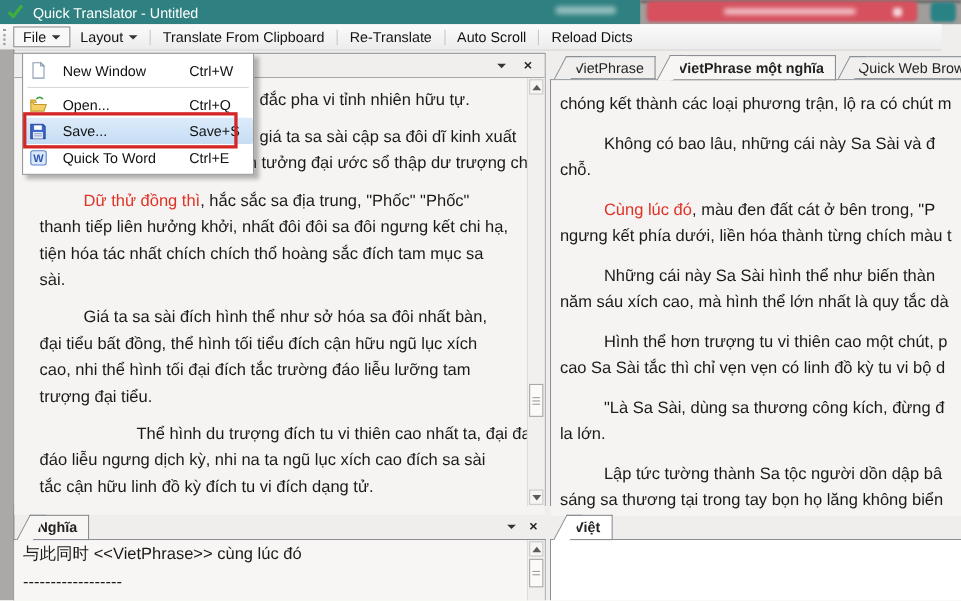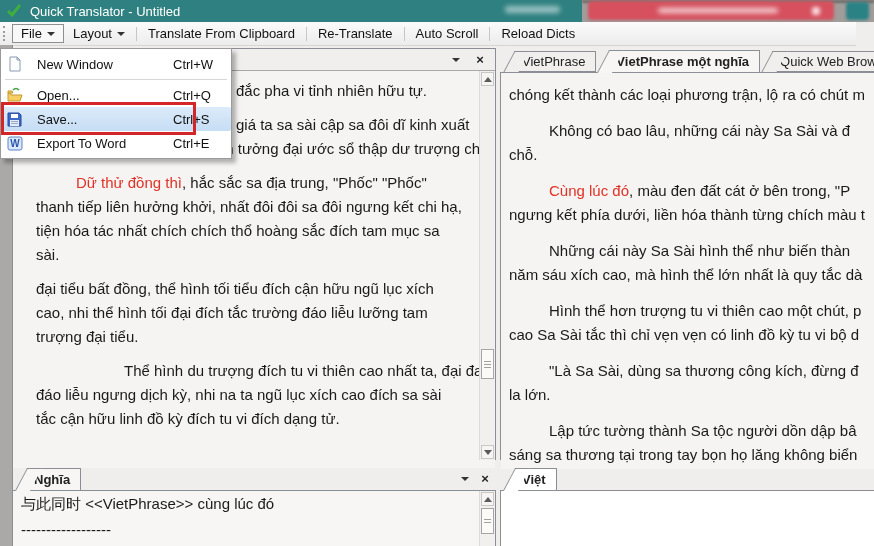--- a/index.html
+++ b/index.html
@@ -61,21 +61,21 @@
 
   
   .tabrow{position:absolute;display:flex;align-items:flex-end;height:22px;}
   .tab{position:relative;height:19px;line-height:19px;font-size:13px;color:#222;background:#f0efee;
     border:1px solid #8b8e93;border-left:none;padding:0 10px 0 6px;margin-left:14px;white-space:nowrap;}
   .tab::before{content:"";position:absolute;left:-7px;top:-1px;bottom:-1px;width:14px;background:inherit;
     border-left:1px solid #8b8e93;border-top:1px solid #8b8e93;transform:skewX(-28deg);}
   .tab.active{background:#f7f6f4;font-weight:bold;height:21px;line-height:21px;z-index:3;margin-bottom:-1px;}
 
   
-  .file-menu{position:absolute;left:0;top:48px;width:232px;background:#fff;border:1px solid #9a9a9a;
+  .file-menu{position:absolute;left:20px;top:48px;width:211px;background:#fff;border:1px solid #9a9a9a;
     box-shadow:4px 4px 4px rgba(0,0,0,.28);z-index:20;padding:3px 0;box-sizing:border-box;}
   .fm-item{height:24px;display:flex;align-items:center;padding:0 6px;font-size:13px;color:#111;}
   .fm-item .fm-icon{width:20px;display:flex;align-items:center;}
   .fm-item .fm-label{flex:1;margin-left:10px;}
   .fm-item .fm-short{width:52px;}
   .fm-item.selected{background:linear-gradient(#dcebfa,#c6ddf4);border-radius:2px;}
   .fm-sep{border-top:1px solid #d8d8d8;margin:3px 4px;}
   .annotation{position:absolute;left:0px;top:53px;width:189px;height:27px;border:3px solid #d42626;z-index:25;pointer-events:none;}
 </style>
 </head>
@@ -144,20 +144,21 @@
         <div class="tl" style="line-height: 24px; padding-left: 208px;">đắc pha vi tỉnh nhiên hữu tự.</div>
         <div class="tl" style="height: 10px;"></div>
         <div class="tl" style="line-height: 24px; padding-left: 208px;">giá ta sa sài cập sa đôi dĩ kinh xuất</div>
         <div class="tl" style="line-height: 24px; padding-left: 88px;">hiện tại liêu thanh tưởng đại ước sổ thập dư trượng chi xử.</div>
         <div class="tl" style="height: 10px;"></div>
         <div class="tl" style="line-height: 24px; padding-left: 48px;"><span class="red">Dữ thử đồng thì</span>, hắc sắc sa địa trung, "Phốc" "Phốc"</div>
         <div class="tl" style="line-height: 24px;">thanh tiếp liên hưởng khởi, nhất đôi đôi sa đôi ngưng kết chi hạ,</div>
         <div class="tl" style="line-height: 24px;">tiện hóa tác nhất chích chích thổ hoàng sắc đích tam mục sa</div>
         <div class="tl" style="line-height: 24px;">sài.</div>
         <div class="tl" style="height: 10px;"></div>
+        <div class="tl" style="line-height: 24px; padding-left: 48px;">Giá ta sa sài đích hình thể như sở hóa sa đôi nhất bàn,</div>
         <div class="tl" style="line-height: 24px;">đại tiểu bất đồng, thể hình tối tiểu đích cận hữu ngũ lục xích</div>
         <div class="tl" style="line-height: 24px;">cao, nhi thể hình tối đại đích tắc trường đáo liễu lưỡng tam</div>
         <div class="tl" style="line-height: 24px;">trượng đại tiểu.</div>
         <div class="tl" style="height: 10px;"></div>
         <div class="tl" style="line-height: 24px; padding-left: 48px; margin-left: 48px;">Thể hình du trượng đích tu vi thiên cao nhất ta, đại đa</div>
         <div class="tl" style="line-height: 24px;">đáo liễu ngưng dịch kỳ, nhi na ta ngũ lục xích cao đích sa sài</div>
         <div class="tl" style="line-height: 24px;">tắc cận hữu linh đồ kỳ đích tu vi đích dạng tử.</div>
       </div>
     <div class="sb" style="top:22px;height:389px;">
       <div class="sb-btn" style="top:1px;">
@@ -264,28 +265,28 @@
       <span class="fm-icon">
         <svg width="15" height="15" viewBox="0 0 15 15">
             <path d="M1 1 h11 l2 2 v11 h-13 z" fill="#3e68c8" stroke="#26479c"></path>
             <rect x="4" y="2" width="7" height="4" fill="#fff"></rect>
             <rect x="3" y="8" width="9" height="6" fill="#e4ebf8"></rect>
             <rect x="4" y="9" width="7" height="1" fill="#9aa8c8"></rect>
             <rect x="4" y="11" width="7" height="1" fill="#9aa8c8"></rect>
           </svg>
       </span>
       <span class="fm-label">Save...</span>
-      <span class="fm-short">Ctrl+S</span>
+      <span class="fm-short">Save+S</span>
     </div>
     <div class="fm-item">
       <span class="fm-icon">
         <svg width="16" height="15" viewBox="0 0 16 15">
             <rect x="1" y="1" width="14" height="13" rx="2" fill="#dce8fa" stroke="#5b83c9"></rect>
             <text x="8" y="11" text-anchor="middle" font-size="10" font-weight="bold" fill="#2b56b0" font-family="Liberation Sans, sans-serif">W</text>
           </svg>
       </span>
-      <span class="fm-label">Export To Word</span>
+      <span class="fm-label">Quick To Word</span>
       <span class="fm-short">Ctrl+E</span>
     </div>
     <div class="annotation"></div>
   </div>
 
 </div>
 
 </body></html>

